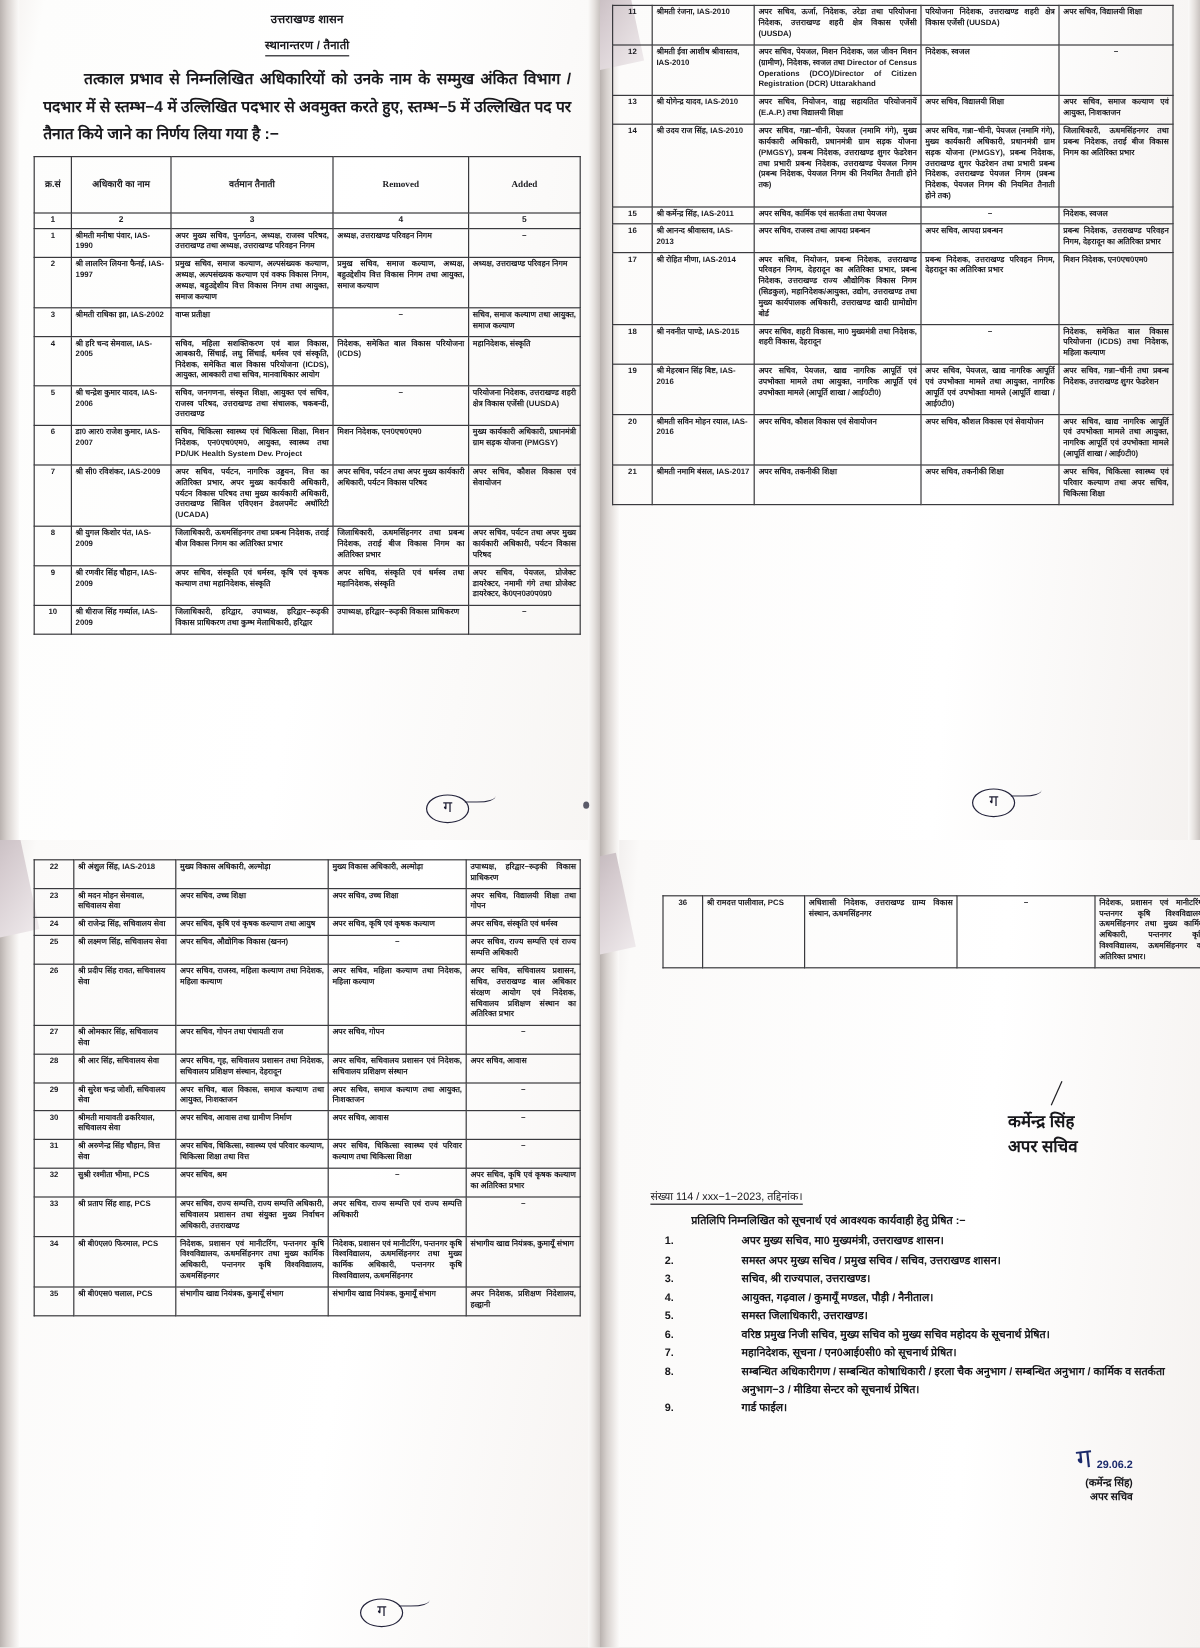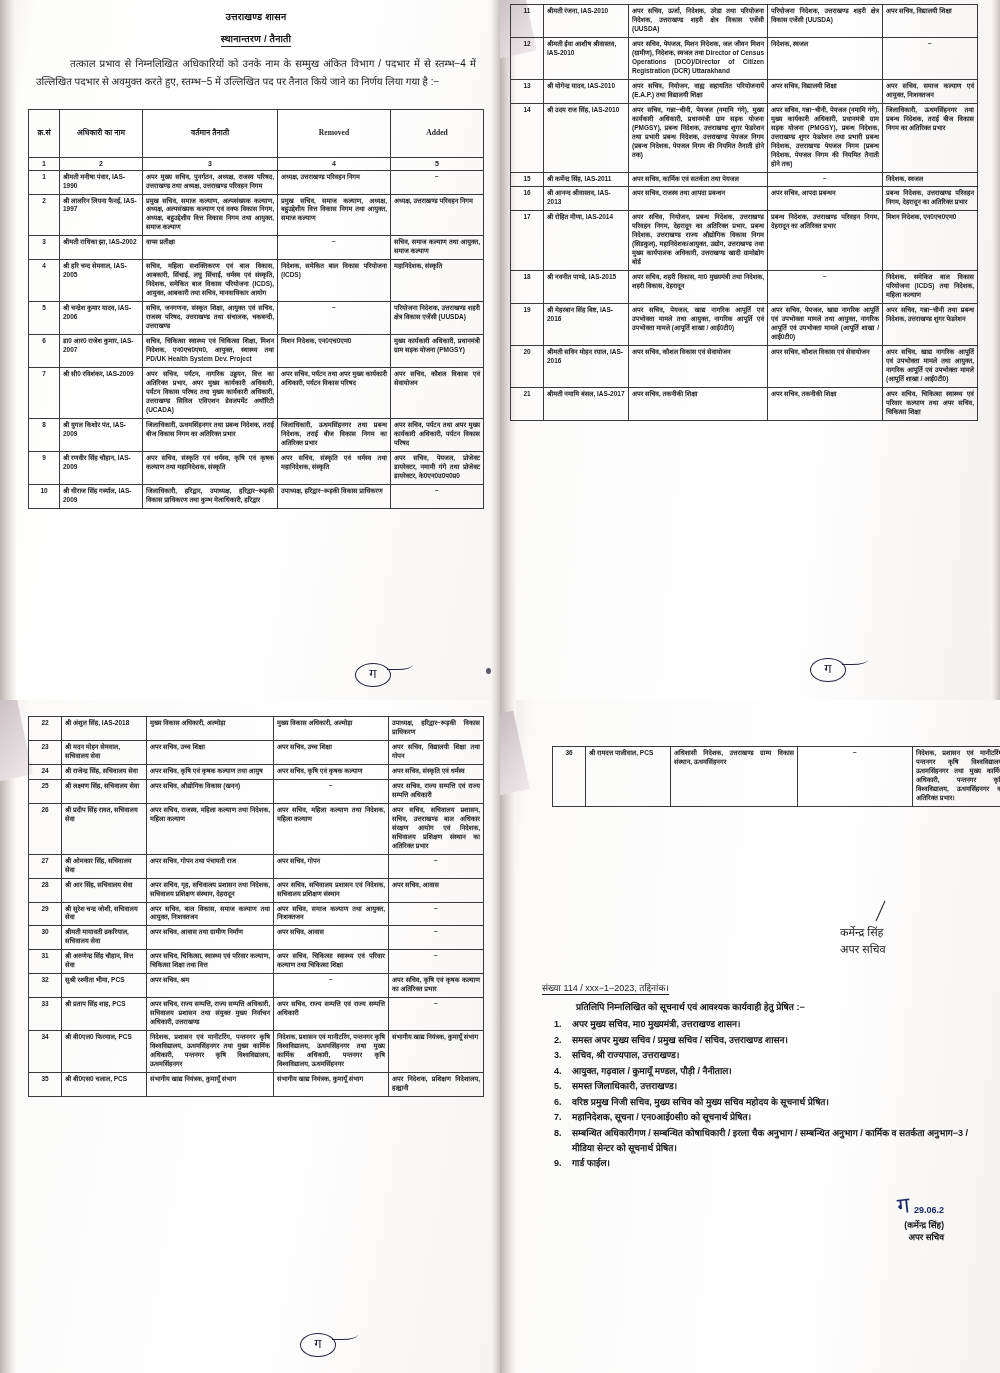--- a/index.html
+++ b/index.html
@@ -47,22 +47,22 @@
     color:#16161a;font-weight:700;
     letter-spacing:.2px;
   }
   .doc-head div{white-space:nowrap;}
   .underline-title{
     display:inline-block;
     border-bottom:1px solid #202024;
     padding-bottom:0px;margin-top:7px;font-size:9.5px;font-weight:700;
   }
   .doc-para{
-    font-size:10px;line-height:1.75;text-align:justify;
-    color:#1a1a1e;margin:8px 8px 19px 8px;font-weight:400;
+    font-size:13px;line-height:1.75;text-align:justify;
+    color:#1a1a1e;margin:8px 8px 6px 8px;font-weight:700;
     text-justify:inter-word;
   }
   .doc-para .indent{display:inline-block;width:34px;}
 
   
   table.order{
     border-collapse:collapse;
     width:100%;
     table-layout:fixed;
   }
@@ -81,38 +81,38 @@
   }
   td.c-sn,th.c-sn{width:26px;text-align:center;}
   td.c-name,th.c-name{width:78px;}
   td.c-cur,th.c-cur{width:auto;text-align:justify;}
   td.c-rem,th.c-rem{width:108px;text-align:justify;}
   td.c-add,th.c-add{width:88px;text-align:justify;}
   tr.numrow td{text-align:center;font-weight:700;font-size:7px;padding:1px;}
   th.en-head{font-family:"Liberation Serif","DejaVu Serif",serif;font-size:8.6px;font-weight:700;}
 
   
-  .sig-block{font-size:11px;line-height:1.5;color:#17171b;font-weight:400;}
+  .sig-block{font-size:14px;line-height:1.5;color:#17171b;font-weight:700;}
   .sig-right{text-align:left;margin-left:298px;}
   .sig-stroke{
     display:block;width:1px;height:22px;background:#1f1f23;
     transform:rotate(24deg);margin:0 0 2px 40px;
   }
   .copy-num{
     font-size:9px;font-weight:400;border-bottom:1px solid #1f1f23;
     display:inline-block;margin-top:24px;color:#16161a;
   }
   .copy-lead{font-size:9px;margin:5px 0 4px 34px;font-weight:600;color:#16161a;}
   ol.dist{margin:0;padding:0;list-style:none;}
   ol.dist li{
     font-size:9px;line-height:1.62;color:#16161a;font-weight:600;
     display:flex;gap:0;margin-bottom:1px;
   }
   ol.dist li .n{width:30px;flex:0 0 30px;padding-left:12px;box-sizing:border-box;font-weight:700;}
-  ol.dist li .t{flex:1;}
+  ol.dist li .t{flex:1;margin-left:46px;}
   .sign-mark{
     font-family:"Liberation Serif",serif;font-size:22px;color:#1b2a6b;
     transform:rotate(-6deg);display:inline-block;
   }
   .sign-date{font-size:9px;color:#1b2a6b;font-weight:700;}
   .sig-foot{font-size:8.6px;line-height:1.45;font-weight:600;color:#16161a;}
 
   
   .scribble{
     position:absolute;font-family:"Liberation Serif",serif;

